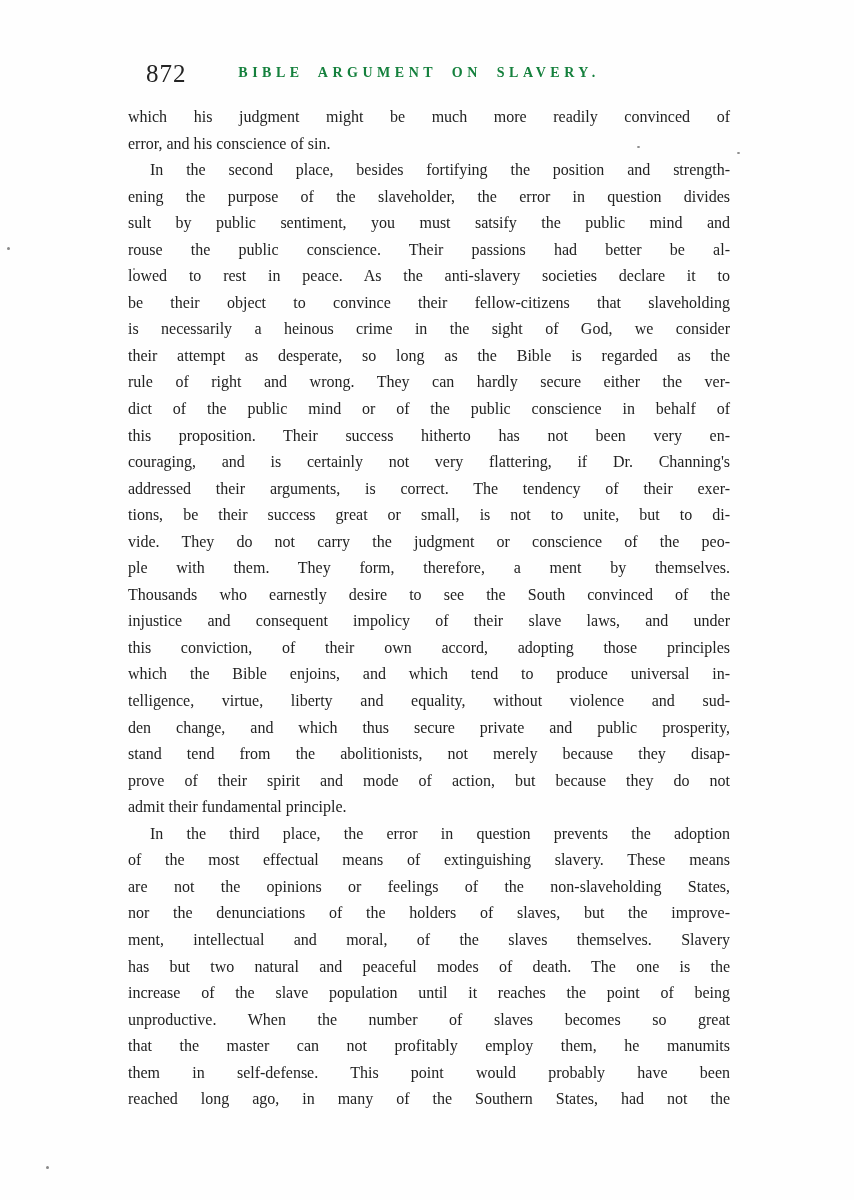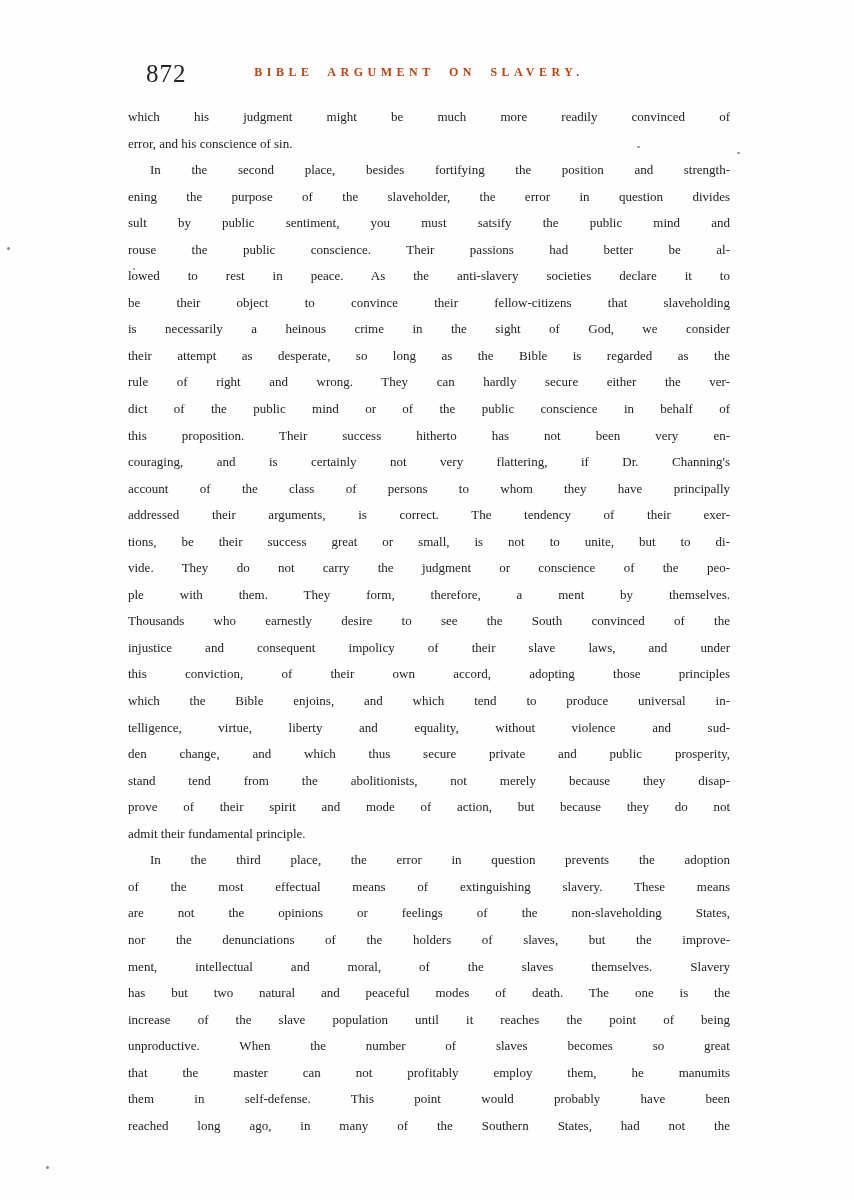--- a/index.html
+++ b/index.html
@@ -32,36 +32,36 @@
     letter-spacing: 1px;
     color: #242424;
     margin-left: 16px;
   }
   .head-title {
     position: absolute;
     left: 60px;
     right: 80px;
     top: 7px;
     text-align: center;
-    font-size: 12px;
+    font-size: 14px;
     font-weight: bold;
     letter-spacing: 4.5px;
     word-spacing: 7px;
     white-space: nowrap;
-    color: #c2410c;
+    color: #15803d;
   }
   
   .text-block {
     position: absolute;
     top: 104px;
     left: 128px;
     width: 602px;
   }
   .line {
-    font-size: 13px;
+    font-size: 16px;
     line-height: 26.55px;
     text-align: justify;
     text-align-last: justify;
     white-space: normal;
     color: #222222;
   }
   .line.indent { text-indent: 22px; }
   .line.short  { text-align-last: left; }
   
   .speck {
@@ -93,21 +93,20 @@
       <div class="line">sult by public sentiment, you must satsify the public mind and</div>
       <div class="line">rouse the public conscience. Their passions had better be al-</div>
       <div class="line">lowed to rest in peace. As the anti-slavery societies declare it to</div>
       <div class="line">be their object to convince their fellow-citizens that slaveholding</div>
       <div class="line">is necessarily a heinous crime in the sight of God, we consider</div>
       <div class="line">their attempt as desperate, so long as the Bible is regarded as the</div>
       <div class="line">rule of right and wrong. They can hardly secure either the ver-</div>
       <div class="line">dict of the public mind or of the public conscience in behalf of</div>
       <div class="line">this proposition. Their success hitherto has not been very en-</div>
       <div class="line">couraging, and is certainly not very flattering, if Dr. Channing's</div>
-      <div class="line">account of the class of persons to whom they have principally</div>
       <div class="line">addressed their arguments, is correct. The tendency of their exer-</div>
       <div class="line">tions, be their success great or small, is not to unite, but to di-</div>
       <div class="line">vide. They do not carry the judgment or conscience of the peo-</div>
       <div class="line">ple with them. They form, therefore, a ment by themselves.</div>
       <div class="line">Thousands who earnestly desire to see the South convinced of the</div>
       <div class="line">injustice and consequent impolicy of their slave laws, and under</div>
       <div class="line">this conviction, of their own accord, adopting those principles</div>
       <div class="line">which the Bible enjoins, and which tend to produce universal in-</div>
       <div class="line">telligence, virtue, liberty and equality, without violence and sud-</div>
       <div class="line">den change, and which thus secure private and public prosperity,</div>

